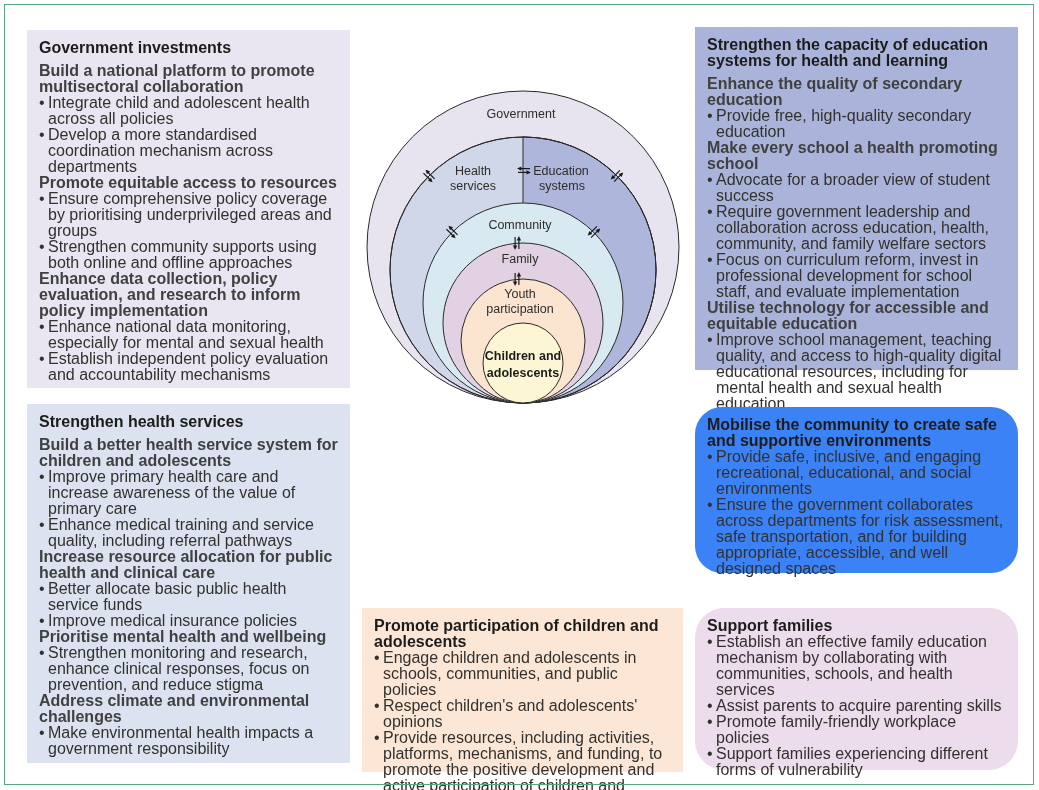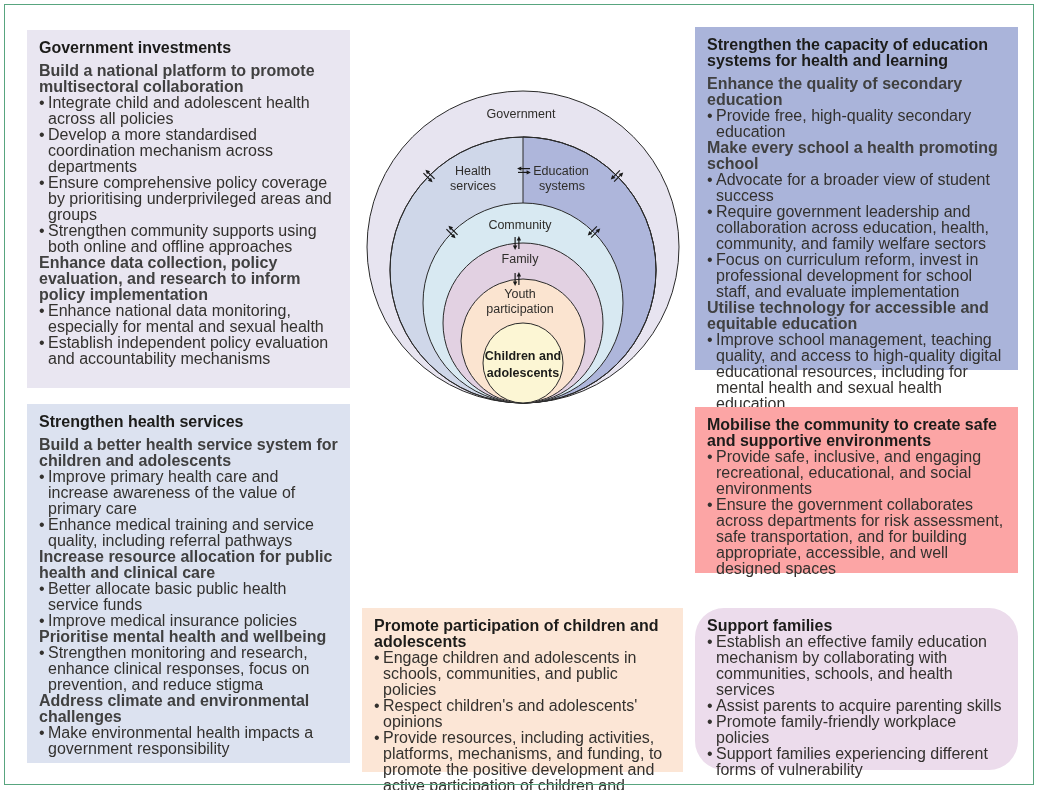--- a/index.html
+++ b/index.html
@@ -36,20 +36,21 @@
     <div class="sections">
         <div class="sec-h">Build a national platform to promote multisectoral collaboration</div>
         <div class="bullet">
           <span class="dot">•</span>
           <span class="btxt">Integrate child and adolescent health across all policies</span>
         </div>
         <div class="bullet">
           <span class="dot">•</span>
           <span class="btxt">Develop a more standardised coordination mechanism across departments</span>
         </div>
+        <div class="sec-h">Promote equitable access to resources</div>
         <div class="bullet">
           <span class="dot">•</span>
           <span class="btxt">Ensure comprehensive policy coverage by prioritising underprivileged areas and groups</span>
         </div>
         <div class="bullet">
           <span class="dot">•</span>
           <span class="btxt">Strengthen community supports using both online and offline approaches</span>
         </div>
         <div class="sec-h">Enhance data collection, policy evaluation, and research to inform policy implementation</div>
         <div class="bullet">
@@ -119,21 +120,21 @@
           <span class="btxt">Focus on curriculum reform, invest in professional development for school staff, and evaluate implementation</span>
         </div>
         <div class="sec-h">Utilise technology for accessible and equitable education</div>
         <div class="bullet">
           <span class="dot">•</span>
           <span class="btxt">Improve school management, teaching quality, and access to high-quality digital educational resources, including for mental health and sexual health education</span>
         </div>
       </div>
   </div>
 
-  <div id="box-mr" class="tbox" style="background-color: #fca5a5;">
+  <div id="box-mr" class="tbox" style="background-color: #3b82f6; border-radius: 27px;">
     <div class="box-title">Mobilise the community to create safe and supportive environments</div>
     <div class="sections">
         <div class="bullet">
           <span class="dot">•</span>
           <span class="btxt">Provide safe, inclusive, and engaging recreational, educational, and social environments</span>
         </div>
         <div class="bullet">
           <span class="dot">•</span>
           <span class="btxt">Ensure the government collaborates across departments for risk assessment, safe transportation, and for building appropriate, accessible, and well designed spaces</span>
         </div>

